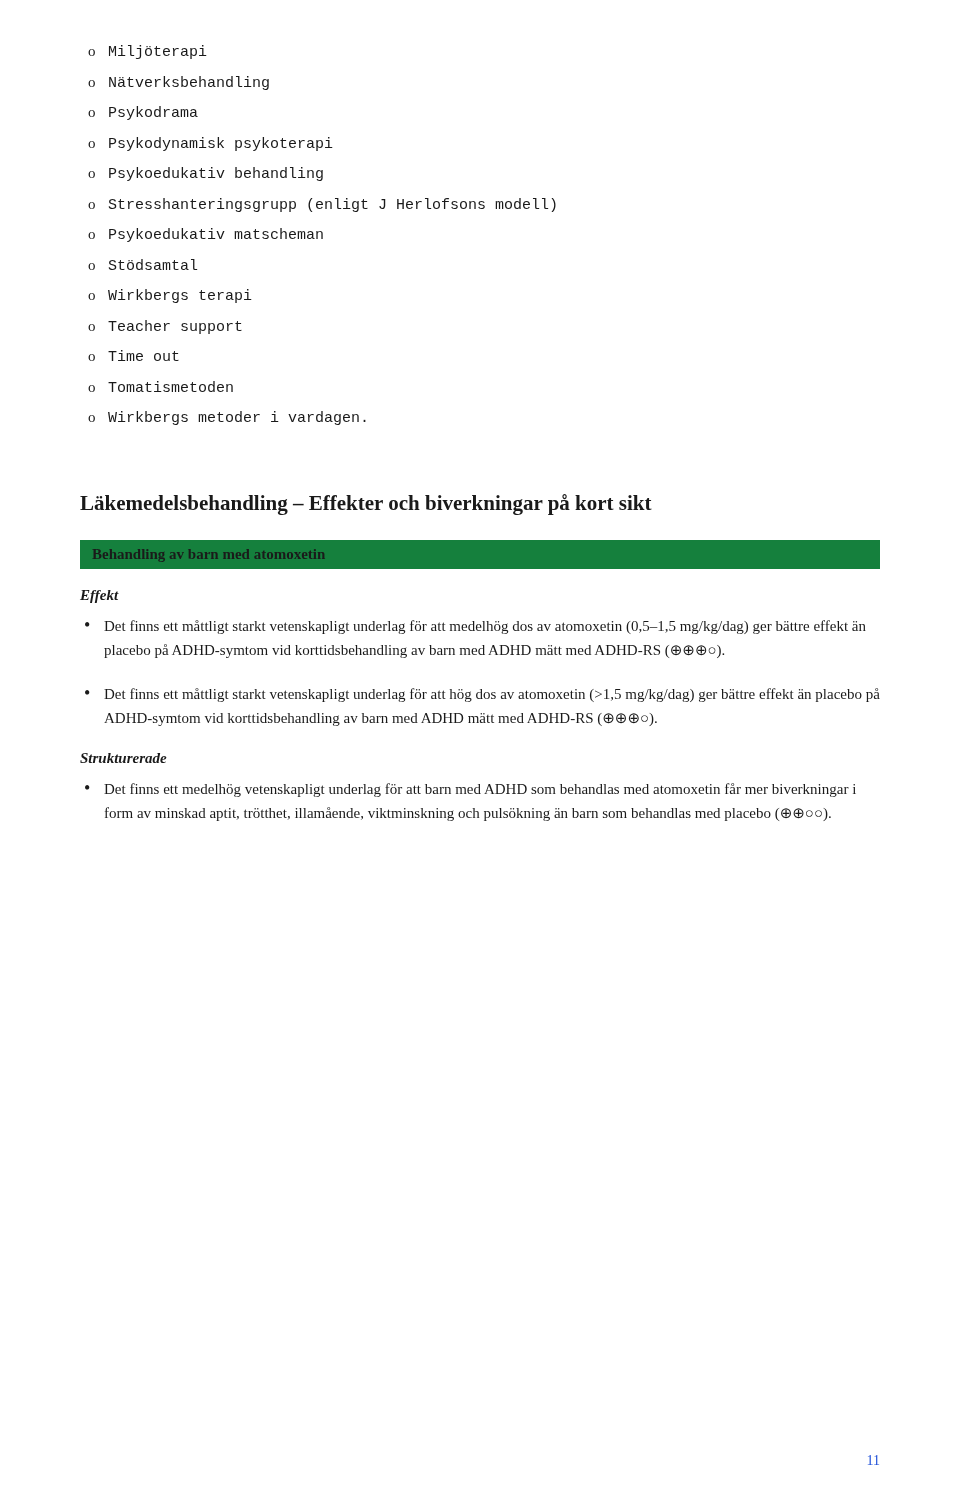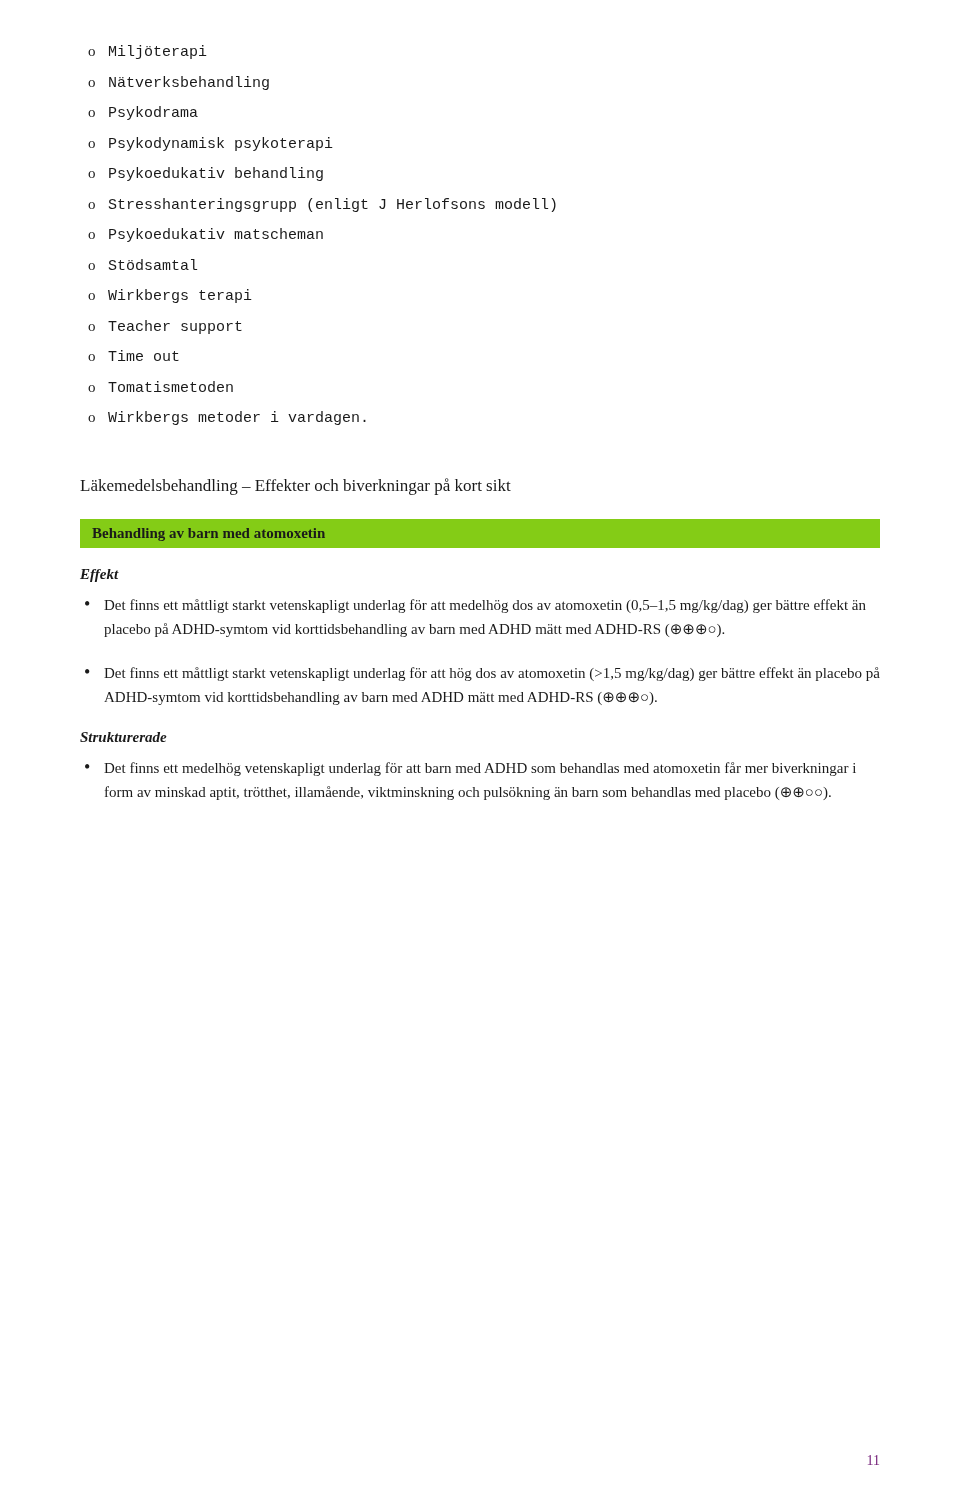--- a/index.html
+++ b/index.html
@@ -39,29 +39,29 @@
       font-size: 15px;
       padding-left: 8px;
     }
 
     .bullet-list li .bullet-text {
       flex: 1;
       font-family: Liberation Mono, monospace;
     }
 
     .section-heading {
-      font-size: 17px;
-      font-weight: normal;
-      margin-top: 21px;
+      font-size: 21px;
+      font-weight: bold;
+      margin-top: 36px;
       margin-bottom: 18px;
       line-height: 1.4;
     }
 
     .subheading-bar {
-      background: #84cc16;
+      background: #15803d;
       padding: 6px 12px;
       font-size: 15px;
       font-weight: bold;
       margin-bottom: 18px;
       margin-top: 22px;
     }
 
     .italic-label {
       font-style: italic;
       font-size: 15px;
@@ -93,21 +93,21 @@
 
     .bullet-point-list li .content {
       flex: 1;
     }
 
     .page-number {
       position: fixed;
       bottom: 40px;
       right: 80px;
       font-size: 14px;
-      color: #701a75;
+      color: #1d4ed8;
     }
 
     .spacer {
       height: 16px;
     }
   </style>
 </head>
 <body>
 
 <div>

